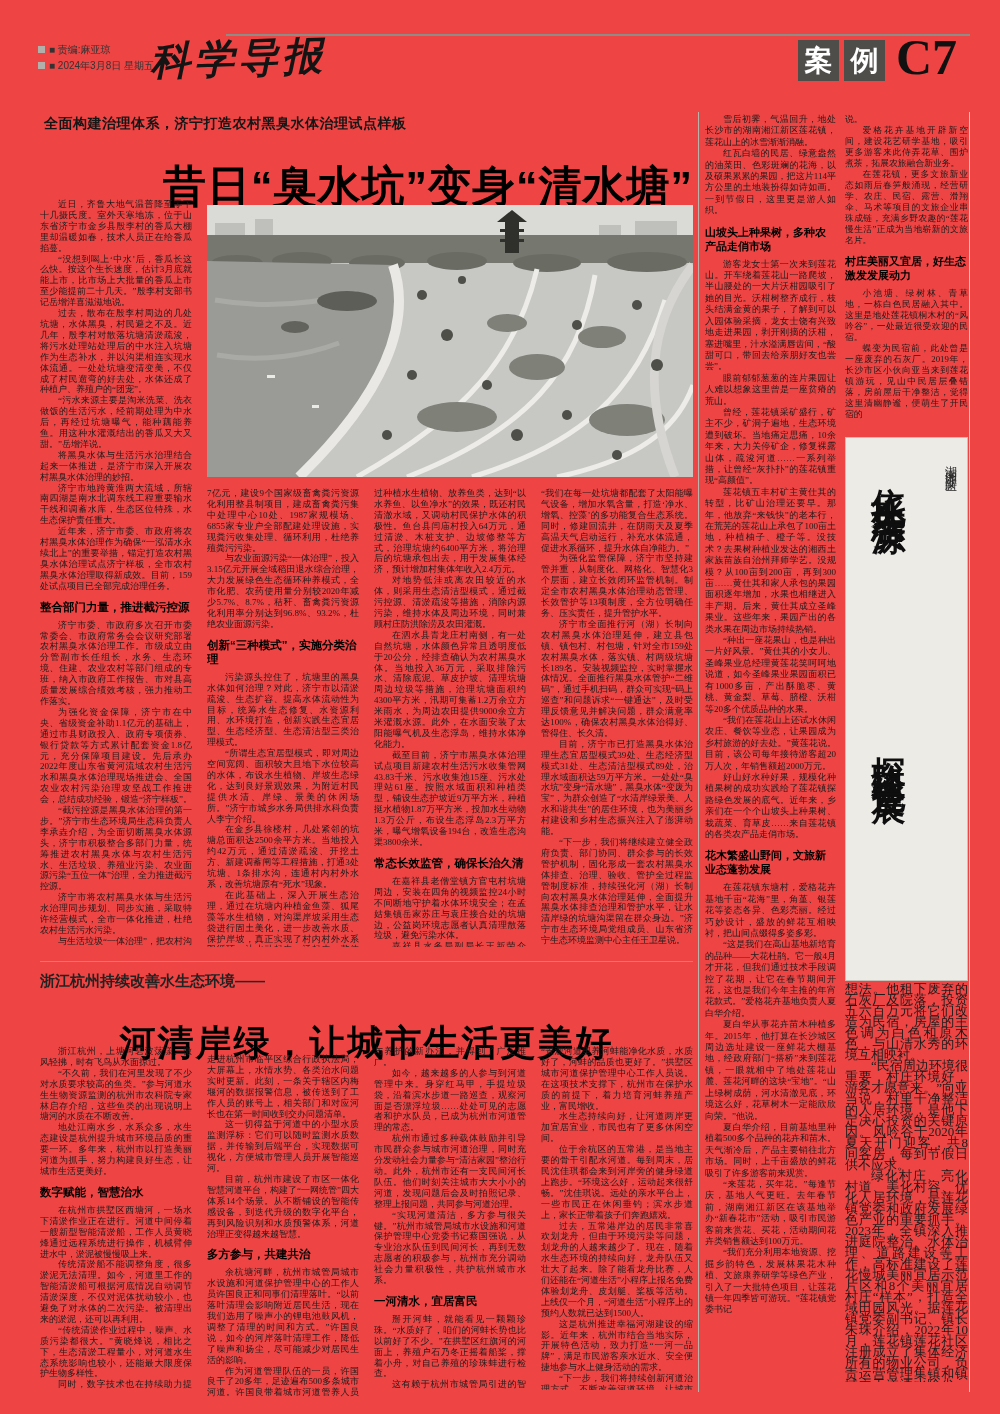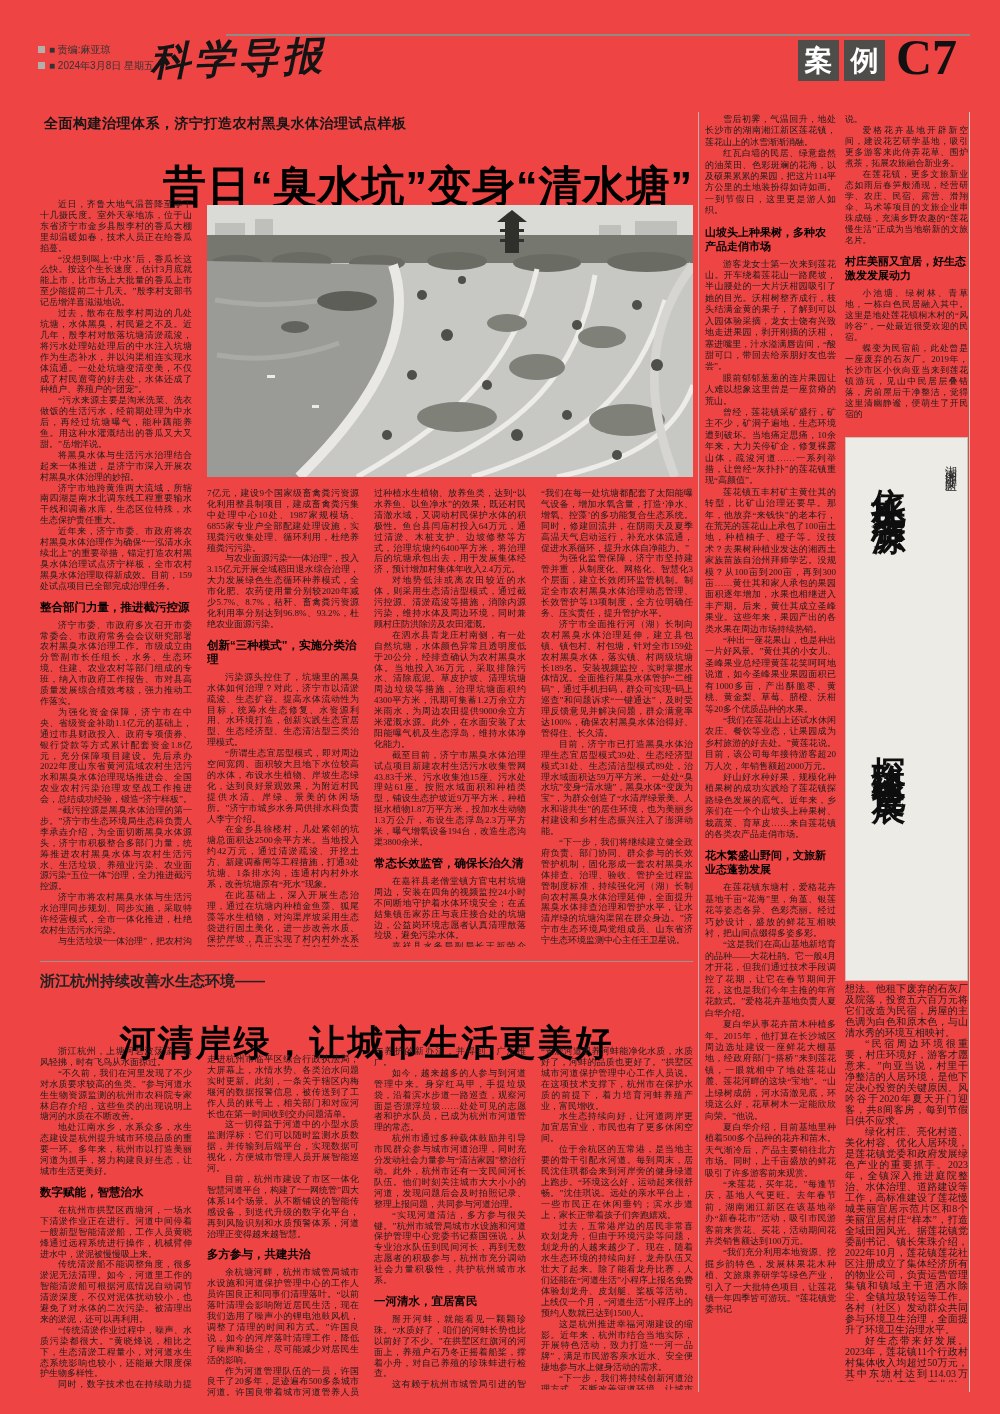--- a/index.html
+++ b/index.html
@@ -38,21 +38,21 @@
              font:bold 36px/44px "Liberation Serif","DejaVu Serif",serif;color:#000;letter-spacing:2px;}
   .a2{position:absolute;left:40px;top:1046px;width:653px;height:344px;}
   .a2 .c1{left:0;top:0;width:152px;height:344px;}
   .a2 .c2{left:167px;top:8px;width:152px;height:344px;}
   .a2 .c3{left:334px;top:0;width:152px;height:344px;}
   .a2 .c4{left:501px;top:0;width:152px;height:344px;}
   
   .colA{position:absolute;left:705px;top:114px;width:131px;height:1274px;overflow:hidden;font-size:9px;line-height:11.4px;}
   .colB{position:absolute;left:845px;top:114px;width:123px;height:1274px;}
   .colB-top{height:321px;overflow:hidden;font-size:8.8px;line-height:11px;}
-  .colB-bottom{height:399px;overflow:hidden;font-size:10px;line-height:11px;margin-top:2px;font-family:Liberation Serif, serif;}
+  .colB-bottom{height:399px;overflow:hidden;font-size:13px;line-height:11px;margin-top:2px;font-family:Liberation Serif, serif;}
   .vbox{position:relative;height:544px;margin:2px 0;background:#edebe6;border:1px solid #c6c2ba;box-sizing:border-box;}
   .vlabel{position:absolute;top:18px;right:9px;writing-mode:vertical-rl;
           font:12px/14px "Liberation Sans","DejaVu Sans",sans-serif;letter-spacing:3px;color:#2a2a2a;}
   .vline{position:absolute;left:22px;writing-mode:vertical-rl;
          font:bold 34px/40px "Liberation Serif","DejaVu Serif",serif;color:#0e0e0e;letter-spacing:7px;}
   .vline.l1{top:22px;}
   .vline.l2{top:292px;}
   
   .para{margin:0;text-indent:2em;text-align:justify;}
   .para.nt{text-indent:0;}

